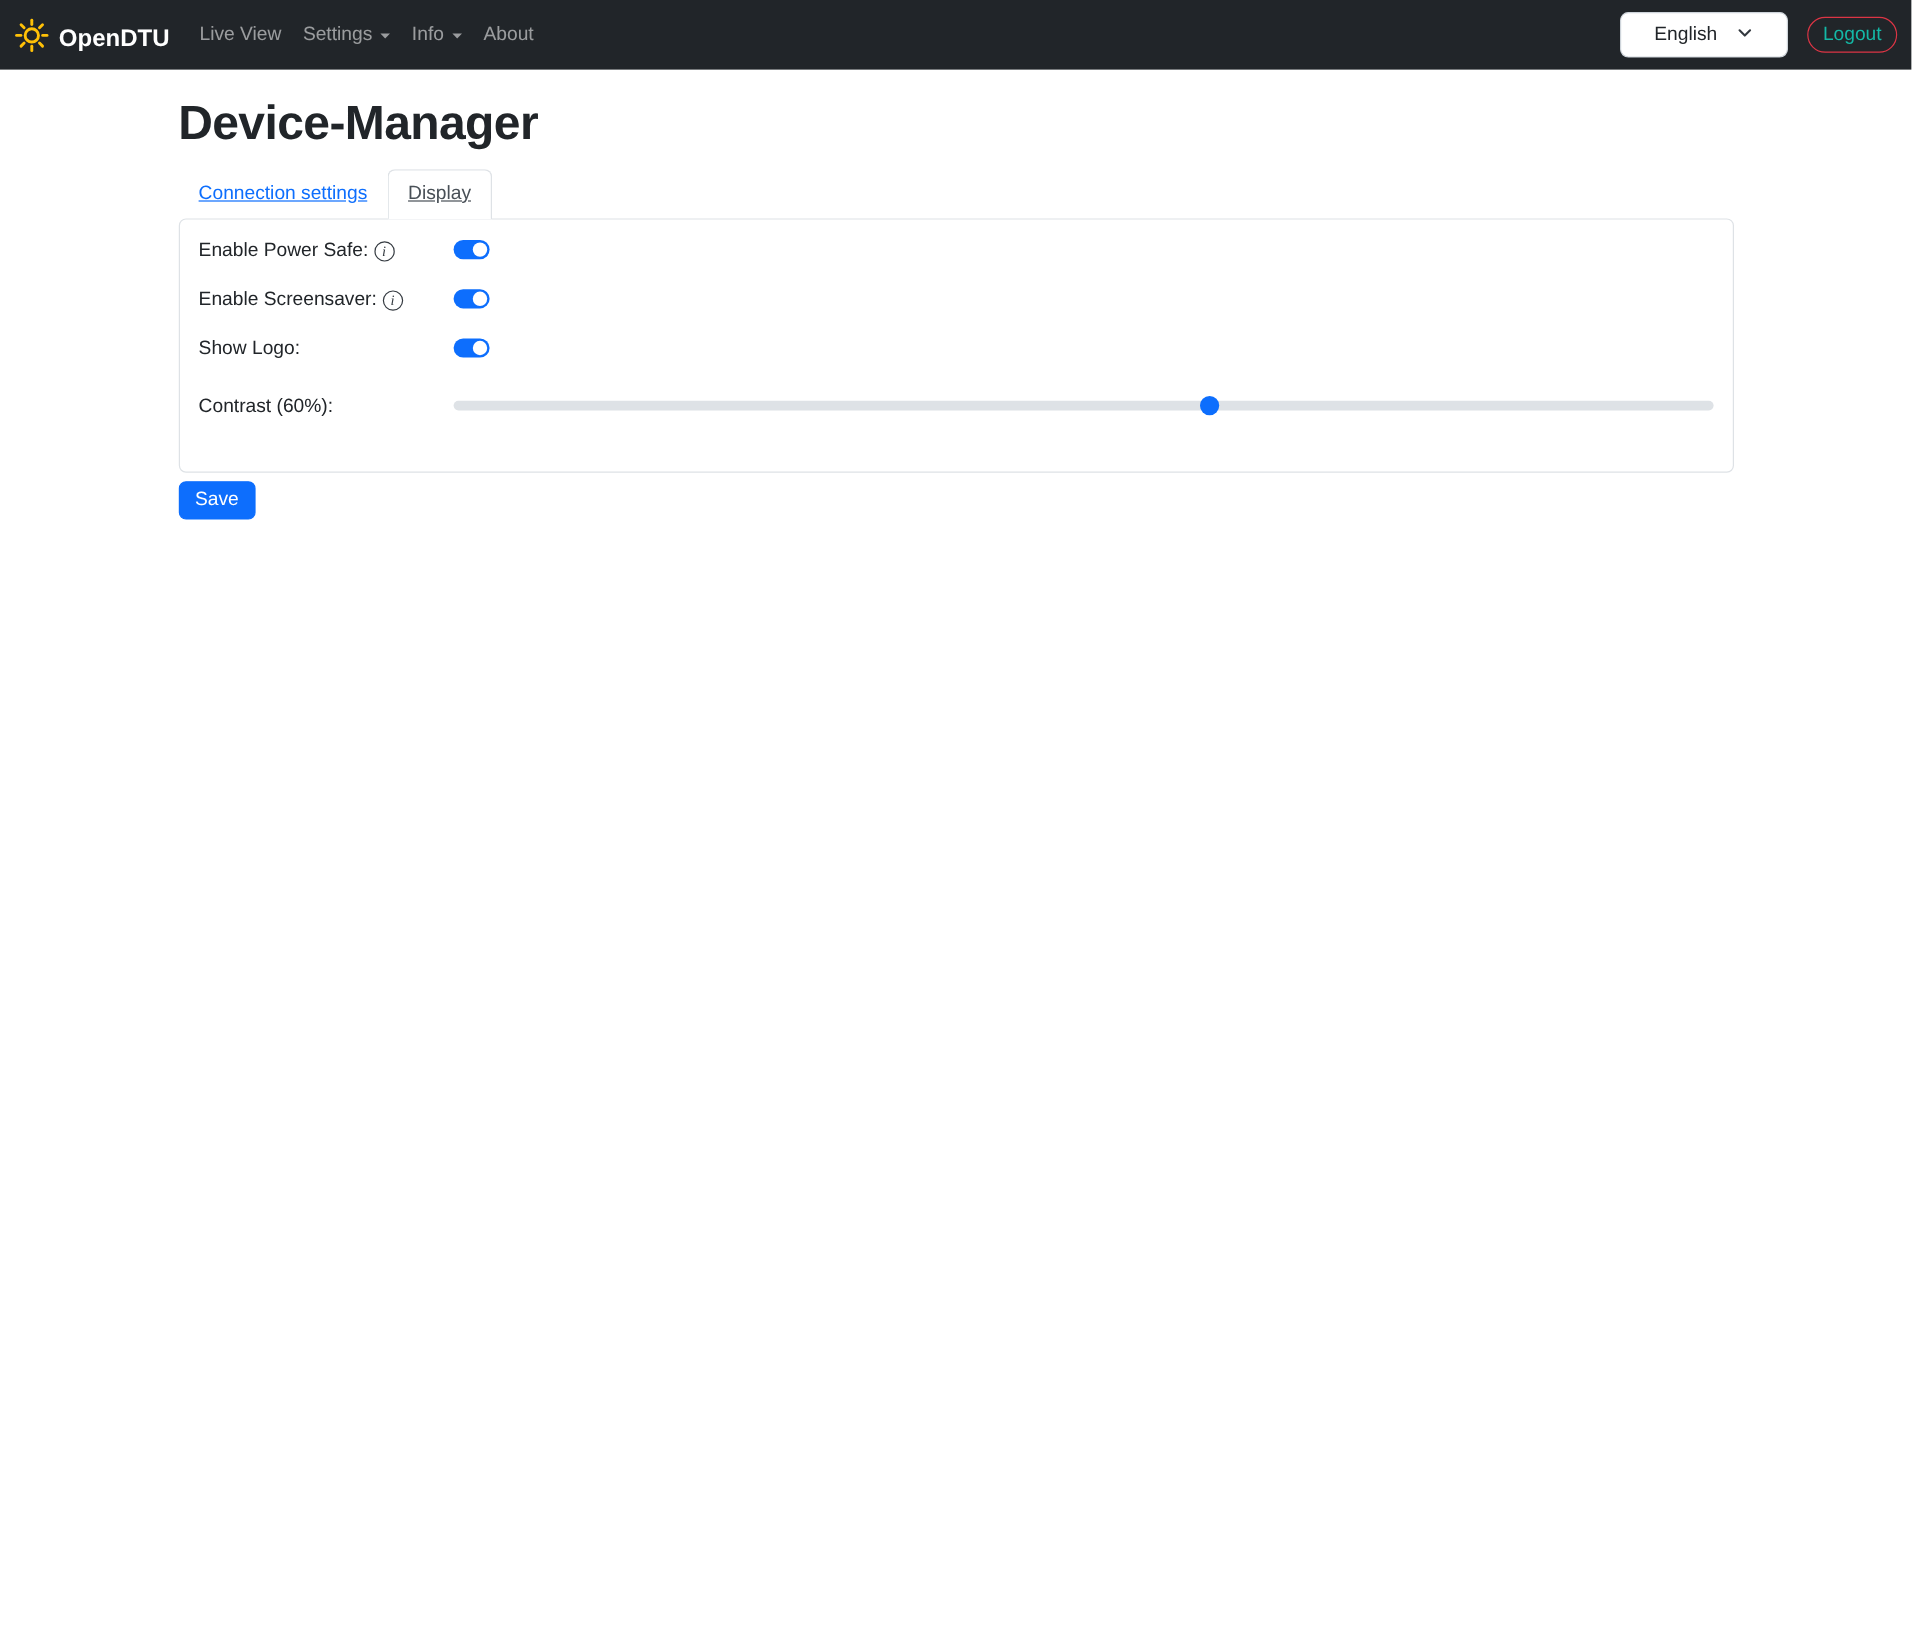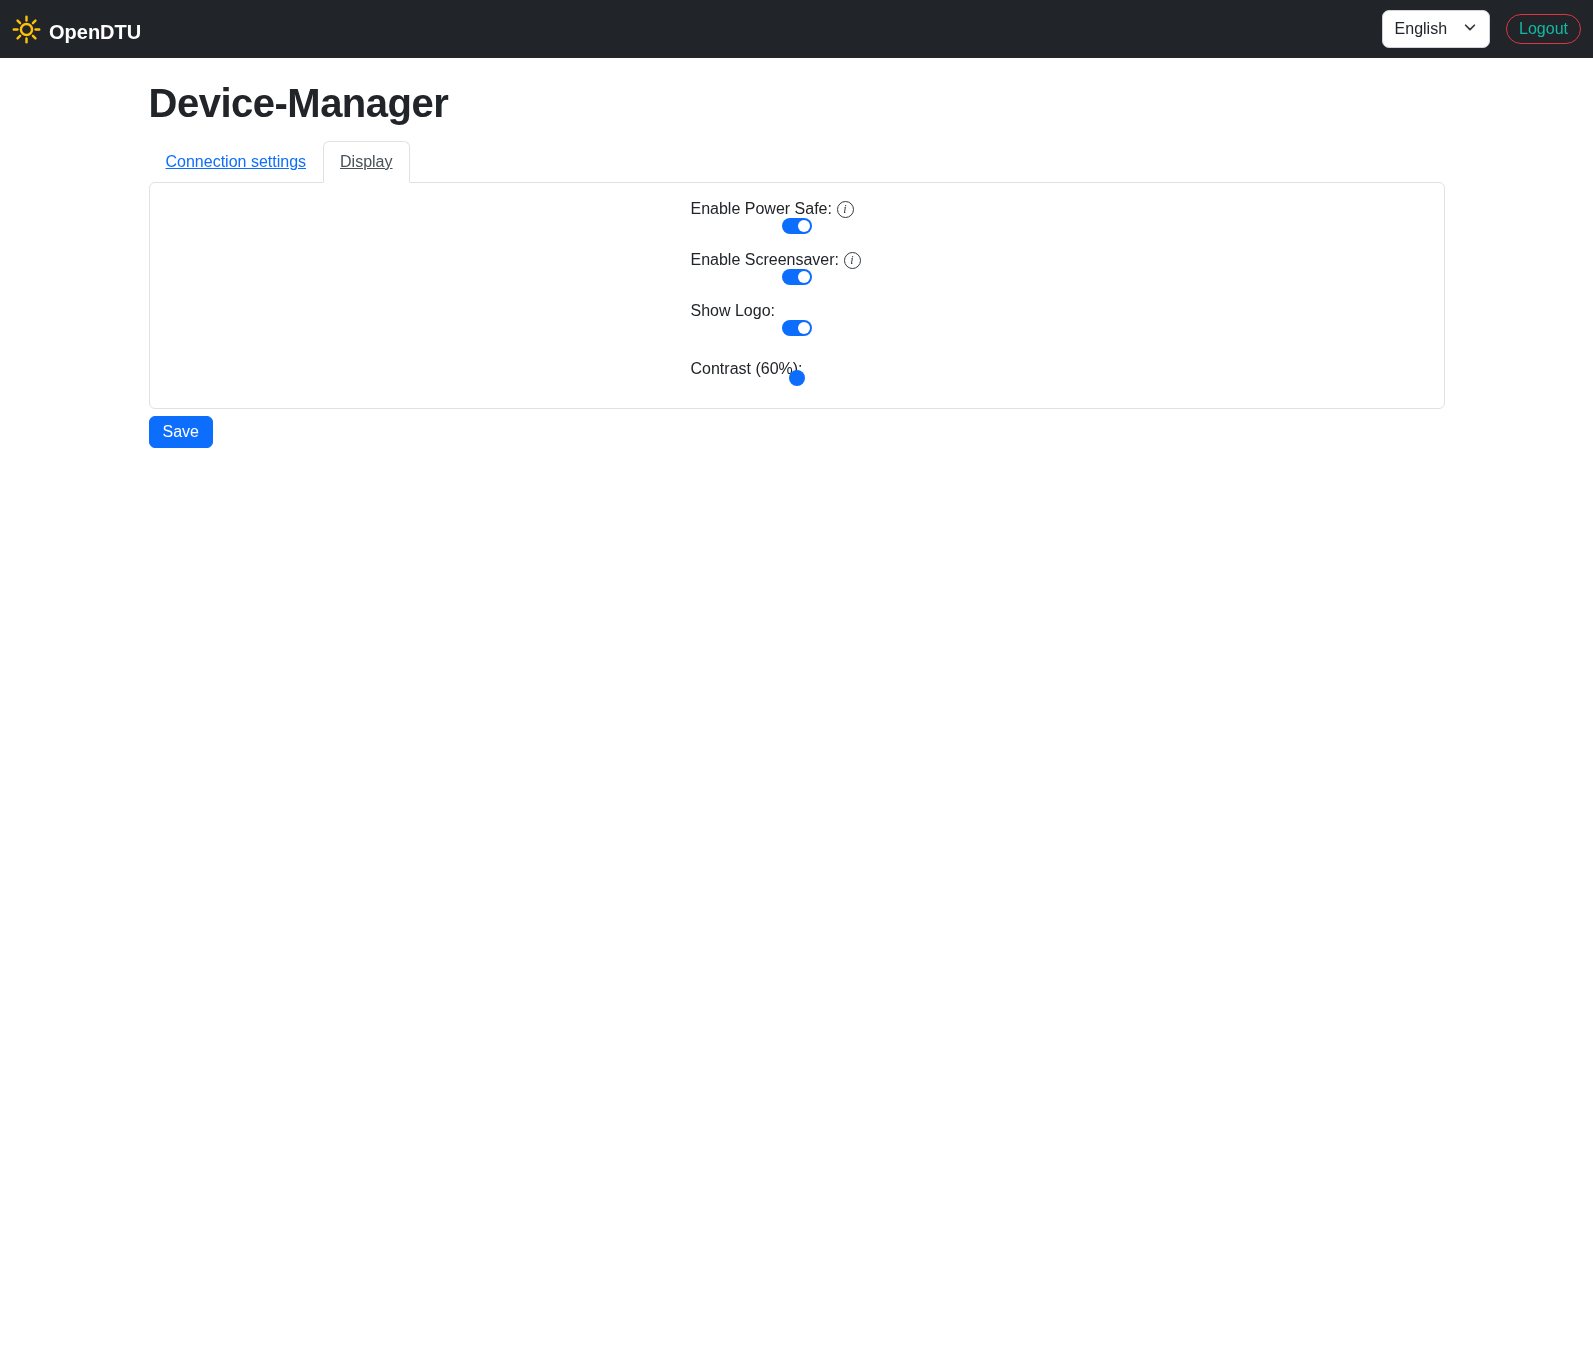--- a/index.html
+++ b/index.html
@@ -60,21 +60,21 @@
     margin-left: auto;
     display: flex;
     align-items: center;
   }
   .lang-select {
     background: #ffffff;
     border: 1px solid #ced4da;
     border-radius: 7px;
     height: 38px;
     min-width: 104px;
-    padding: 0 12px;
+    padding: 0 28px;
     display: flex;
     align-items: center;
     justify-content: space-between;
     gap: 16px;
     font-size: 16px;
     color: #212529;
     cursor: pointer;
   }
   .logout-btn {
     margin-left: 16px;
@@ -133,24 +133,23 @@
     position: relative;
     z-index: 1;
     background: #ffffff;
     border: 1px solid #dee2e6;
     border-radius: 6px;
     padding: 17px 16px 16px 16px;
     min-height: 212px;
   }
   .form-row {
     display: flex;
-    align-items: center;
+    align-items: flex-start;
     min-height: 24px;
     margin-bottom: 17px;
-    flex-direction: column;
   }
   .form-row.last { margin-bottom: 8px; margin-top: 24px; }
   .form-label {
     width: 212px;
     flex: none;
     font-size: 16px;
     color: #212529;
     display: flex;
     align-items: center;
     gap: 5px;
@@ -238,20 +237,36 @@
         <line x1="1.5" y1="12" x2="4.5" y2="12"></line>
         <line x1="19.5" y1="12" x2="22.5" y2="12"></line>
         <line x1="4.6" y1="4.6" x2="6.7" y2="6.7"></line>
         <line x1="17.3" y1="17.3" x2="19.4" y2="19.4"></line>
         <line x1="4.6" y1="19.4" x2="6.7" y2="17.3"></line>
         <line x1="17.3" y1="6.7" x2="19.4" y2="4.6"></line>
       </svg>
     </span>
     <span>OpenDTU</span>
   </div>
+  <ul class="nav-links">
+    <li class="nav-link">
+      <span>Live View</span>
+    </li>
+    <li class="nav-link">
+      <span>Settings</span>
+      <span class="caret"></span>
+    </li>
+    <li class="nav-link">
+      <span>Info</span>
+      <span class="caret"></span>
+    </li>
+    <li class="nav-link">
+      <span>About</span>
+    </li>
+  </ul>
   <div class="nav-right">
     <div class="lang-select">
       <span>English</span>
       <span class="chev-icon">
         <svg width="14" height="14" viewBox="0 0 16 16" fill="none" stroke="#343a40" stroke-width="2" stroke-linecap="round" stroke-linejoin="round">
           <polyline points="3,6 8,11 13,6"></polyline>
         </svg>
       </span>
     </div>
     <button class="logout-btn">Logout</button>

